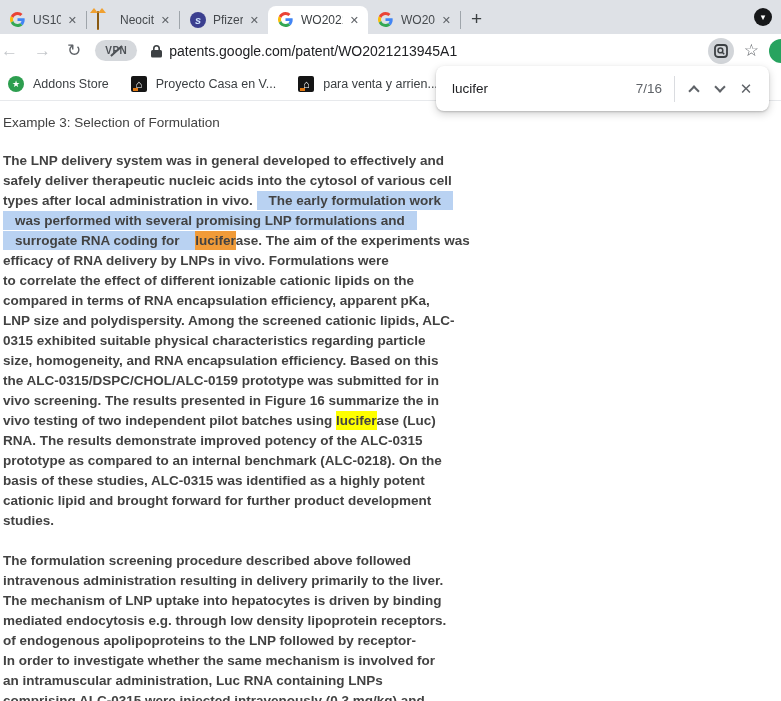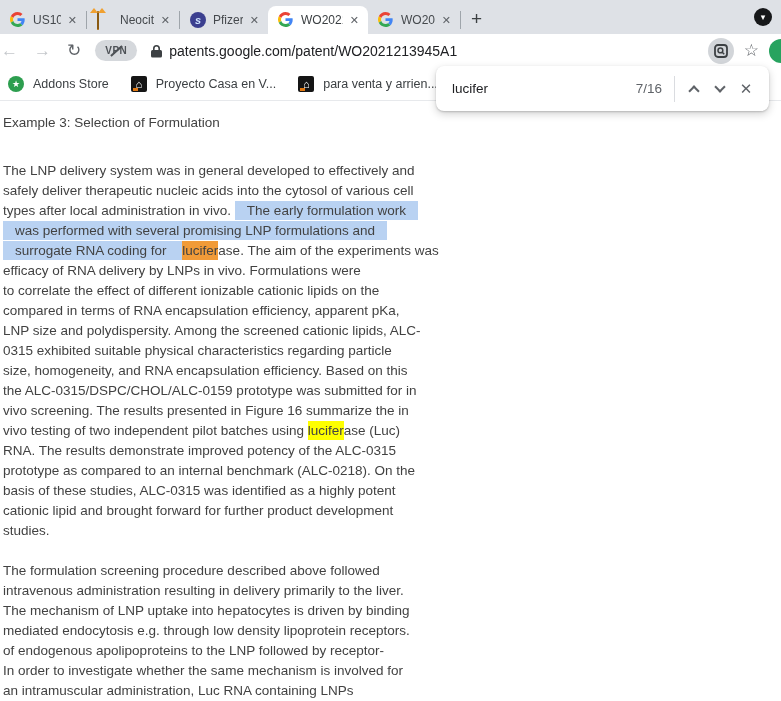--- a/index.html
+++ b/index.html
@@ -57,24 +57,24 @@
   .find-query{font-size:13.5px;color:#202124;flex:1;border:none;outline:none;font-family:inherit;background:transparent;padding:0;}
   .find-count{font-size:13.5px;color:#5f6368;margin-right:12px;}
   .find-div{width:1px;height:26px;background:#dadce0;margin-right:6px;}
   .chev-btn{width:26px;height:26px;display:flex;align-items:center;justify-content:center;cursor:pointer;}
   .chev{border:solid #5f6368;border-width:0 2px 2px 0;padding:3px;display:inline-block;}
   .chev.up{transform:rotate(-135deg);margin-top:4px;}
   .chev.down{transform:rotate(45deg);margin-bottom:3px;}
   .find-close{font-size:15px;color:#5f6368;width:26px;text-align:center;cursor:pointer;}
   
   .content{padding:12px 0 0 3px;font-size:13.5px;line-height:20px;color:#424242;}
-  .heading{margin:0 0 28px 0;}
+  .heading{margin:0 0 18px 0;}
   .para{margin:0;}
   .para + .para{margin-top:20px;}
-  .tline{height:20px;white-space:pre;}
+  .tline{height:20px;white-space:pre;font-weight:bold;}
   .seg-sel{background:#b9d2f2;padding:2px 12px;}
   .seg-cur{background:#f19b38;padding:2px 0;}
   .seg-m{background:#feff00;padding:2px 0;}
 </style>
 </head>
 <body>
 
 <div class="tabstrip">
   <div class="tab" style="width:86px">
     <span class="favicon">

